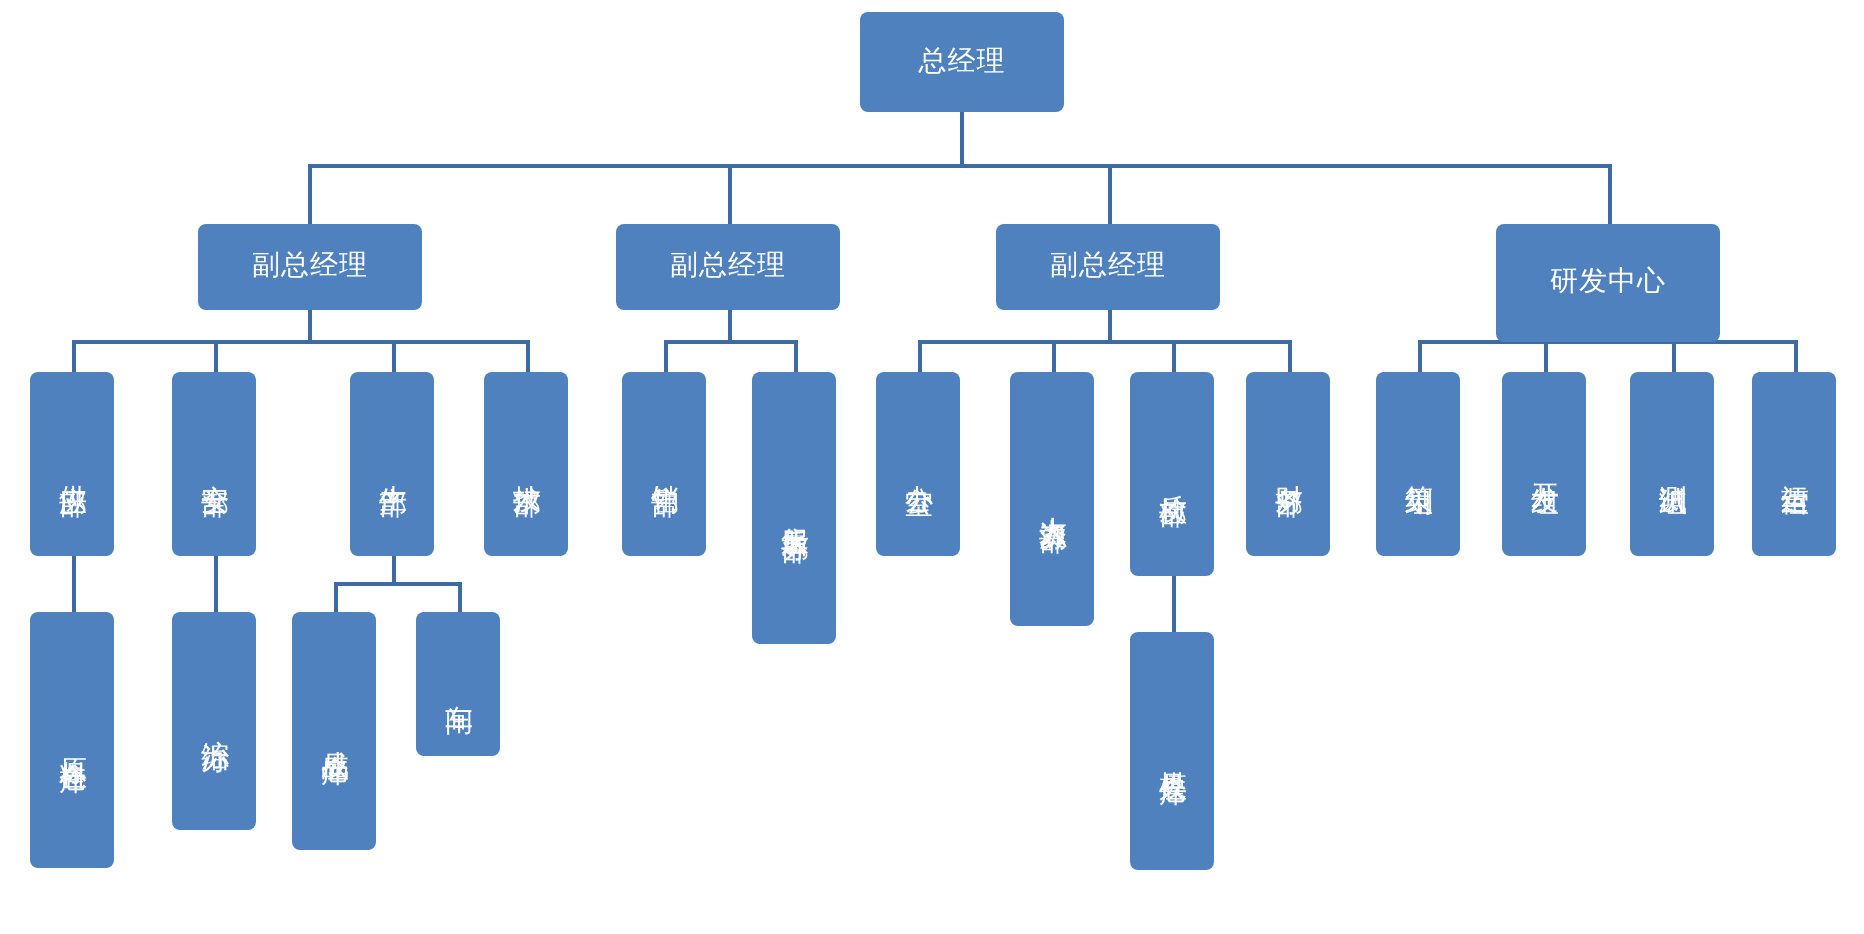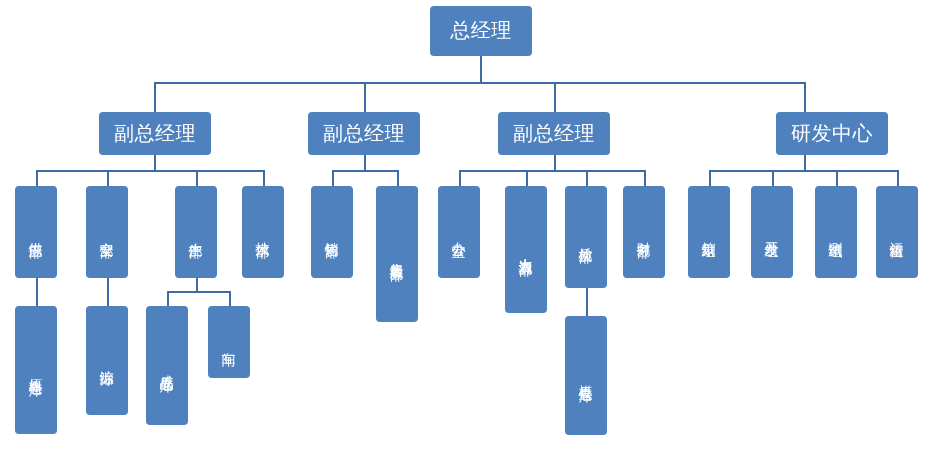--- a/index.html
+++ b/index.html
@@ -33,21 +33,21 @@
   }
   .node-label {
     display: block;
     font-size: 14px;
     color: #ffffff;
     white-space: nowrap;
   }
   
   .node.horiz .node-label {
     writing-mode: horizontal-tb;
-    font-size: 20px;
+    font-size: 14px;
   }
   
   .node.vert .node-label {
     writing-mode: vertical-rl;
     text-orientation: upright;
     font-size: 14px;
     letter-spacing: 1px;
     line-height: 1;
   }
   .connector {
@@ -114,21 +114,21 @@
 
   <div class="node horiz" style="left:99px; top:112px; width:112px; height:43px;">
     <span class="node-label">副总经理</span>
   </div>
   <div class="node horiz" style="left:308px; top:112px; width:112px; height:43px;">
     <span class="node-label">副总经理</span>
   </div>
   <div class="node horiz" style="left:498px; top:112px; width:112px; height:43px;">
     <span class="node-label">副总经理</span>
   </div>
-  <div class="node horiz" style="left:748px; top:112px; width:112px; height:43px;margin-left:28px;">
+  <div class="node horiz" style="left:748px; top:112px; width:112px; height:59px;">
     <span class="node-label">研发中心</span>
   </div>
 
   <div class="node vert" style="left:15px; top:186px; width:42px; height:92px;">
     <span class="node-label">供应部</span>
   </div>
   <div class="node vert" style="left:86px; top:186px; width:42px; height:92px;">
     <span class="node-label">安全部</span>
   </div>
   <div class="node vert" style="left:175px; top:186px; width:42px; height:92px;">

